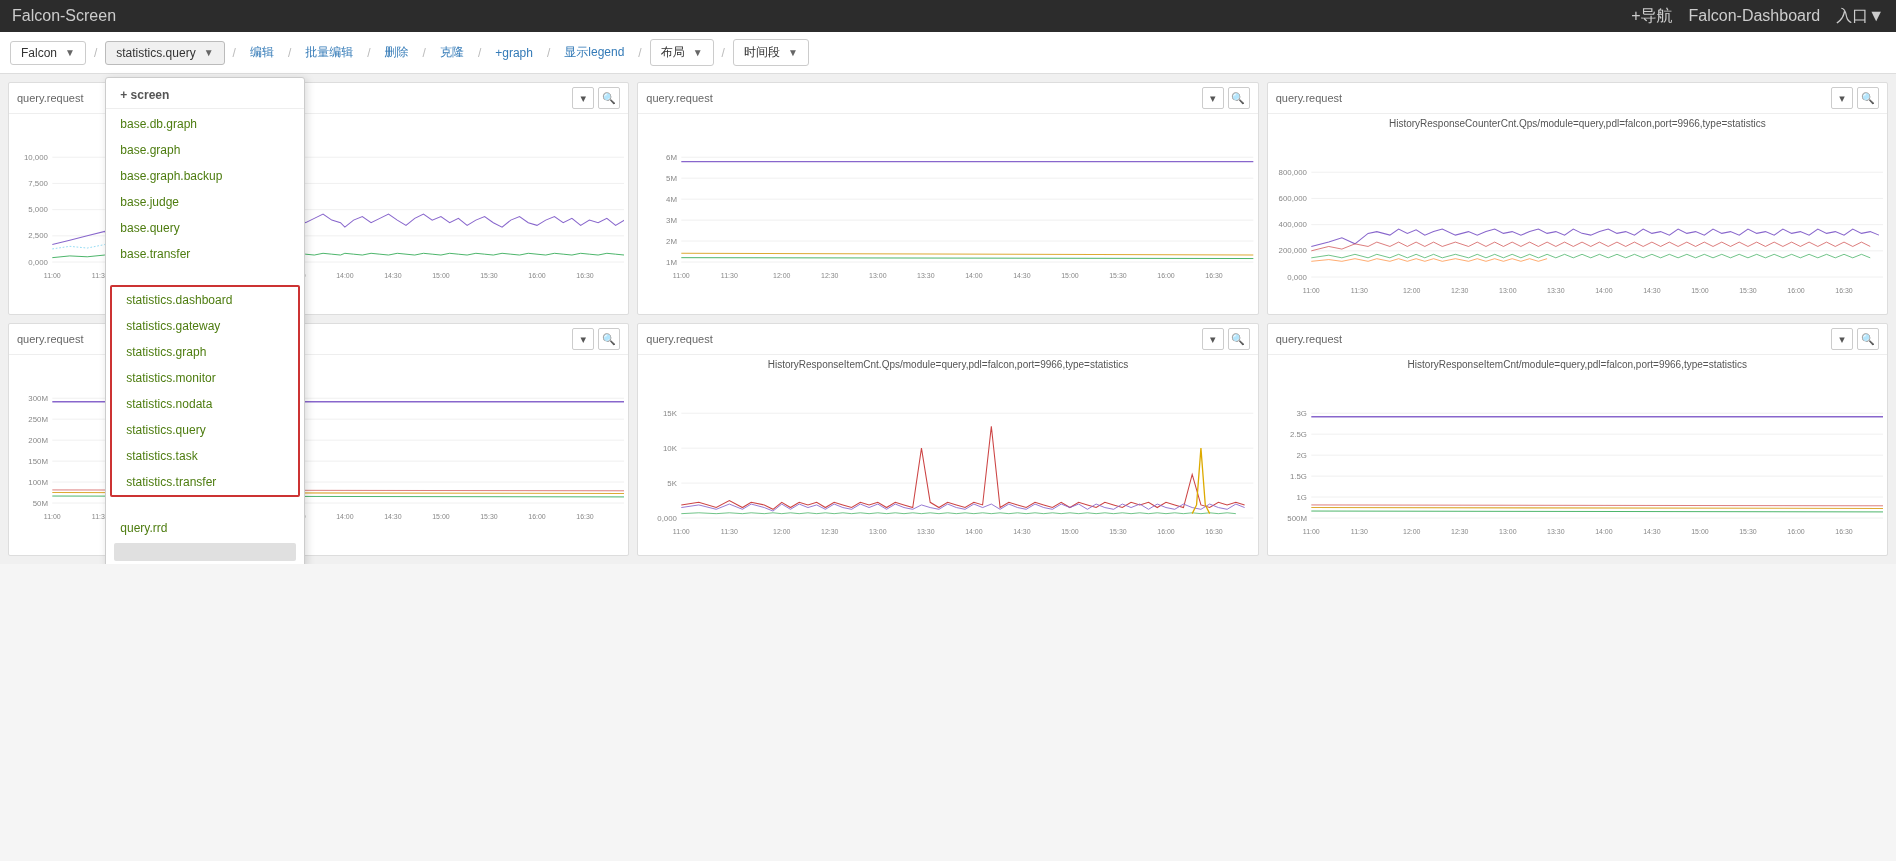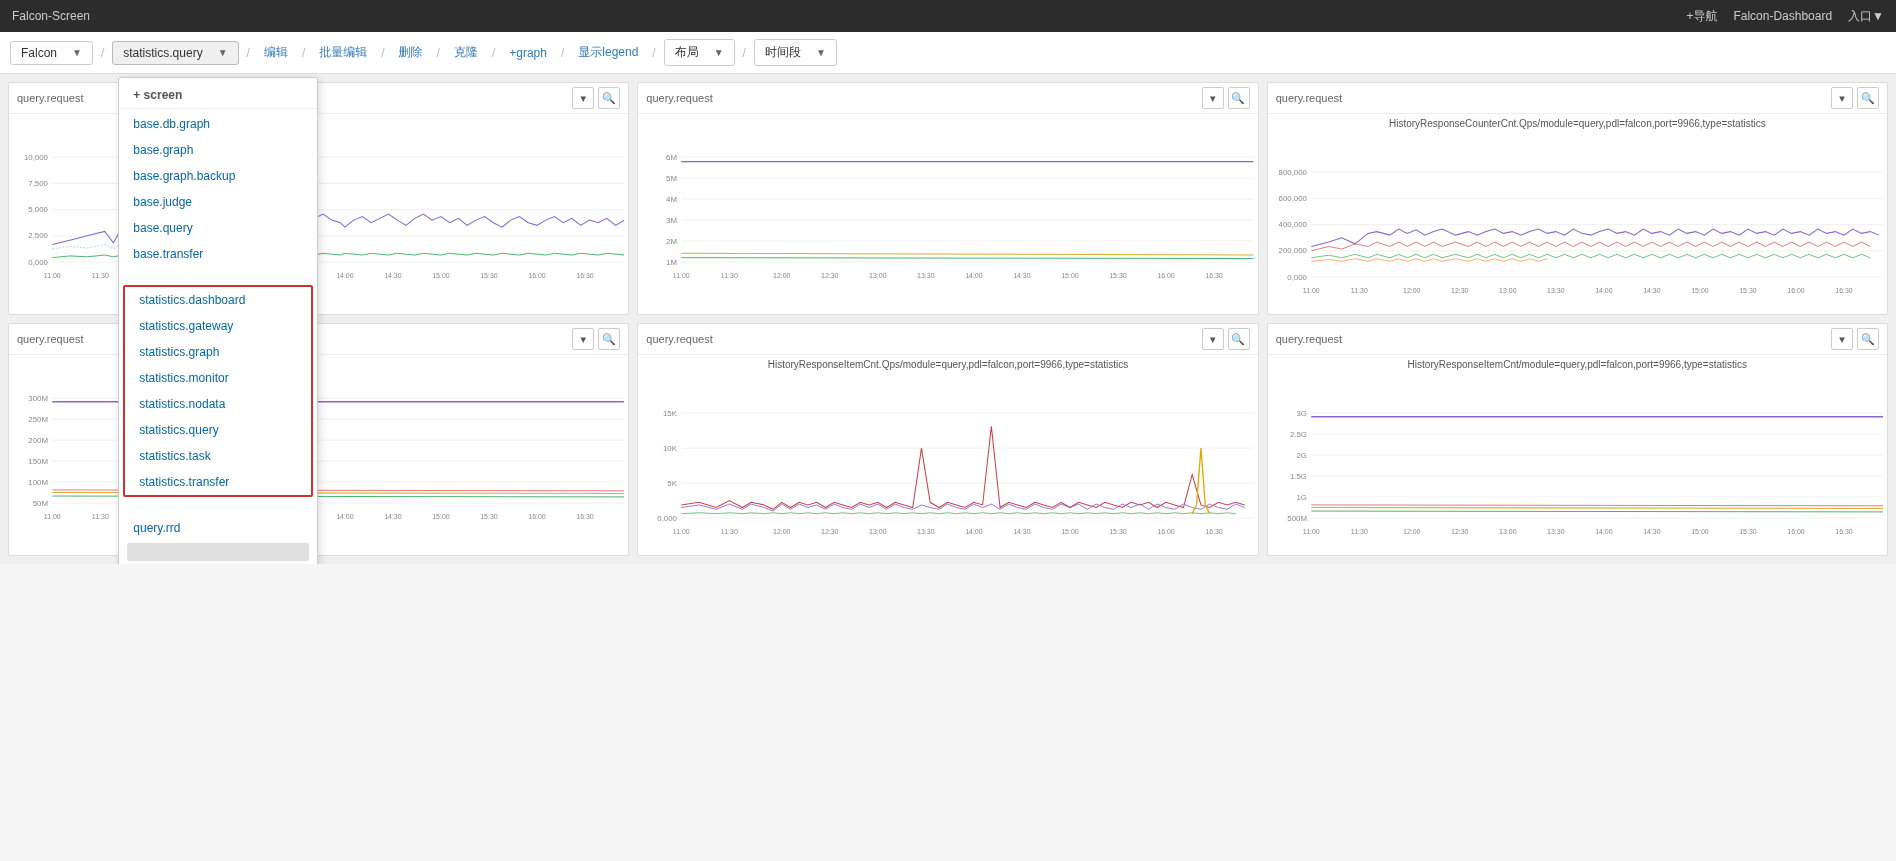--- a/index.html
+++ b/index.html
@@ -7,42 +7,42 @@
 
     
     .top-bar {
       height: 32px;
       background: #2c2c2c;
       display: flex;
       align-items: center;
       justify-content: space-between;
       padding: 0 12px;
       color: #ccc;
-      font-size: 12px;
+      font-size: 16px;
     }
     .top-bar-left { display: flex; align-items: center; gap: 8px; }
     .top-bar-right { display: flex; align-items: center; gap: 16px; }
     .top-bar-right a { color: #ccc; text-decoration: none; }
 
     
     .toolbar {
       height: 42px;
       background: #fff;
       border-bottom: 1px solid #ddd;
       display: flex;
       align-items: center;
       padding: 0 10px;
       gap: 6px;
       position: relative;
       z-index: 100;
     }
     .toolbar-btn {
       display: inline-flex;
       align-items: center;
-      gap: 15px;
+      gap: 8px;
       padding: 4px 10px;
       border: 1px solid #ccc;
       border-radius: 3px;
       background: #fff;
       cursor: pointer;
       font-size: 12px;
       color: #333;
     }
     .toolbar-btn.primary { background: #f0f0f0; border-color: #bbb; }
     .toolbar-sep { color: #bbb; padding: 0 2px; }
@@ -53,34 +53,34 @@
       cursor: pointer;
       font-size: 12px;
     }
     .dropdown-arrow { font-size: 10px; color: #666; }
 
     
     .dropdown-container { position: relative; }
     .dropdown-menu {
       position: absolute;
       top: 36px;
-      left: 6px;
+      left: 0;
       background: #fff;
       border: 1px solid #ccc;
       border-radius: 3px;
       box-shadow: 2px 2px 8px rgba(0,0,0,0.15);
       z-index: 999;
       min-width: 200px;
       padding: 4px 0;
     }
     .dropdown-menu .menu-item {
       padding: 6px 14px;
       cursor: pointer;
       font-size: 12px;
-      color: #0369a1;
+      color: #4d7c0f;
       white-space: nowrap;
     }
     .dropdown-menu .menu-item.add-screen {
       color: #555;
       font-weight: bold;
       border-bottom: 1px solid #eee;
       margin-bottom: 2px;
     }
 
     

